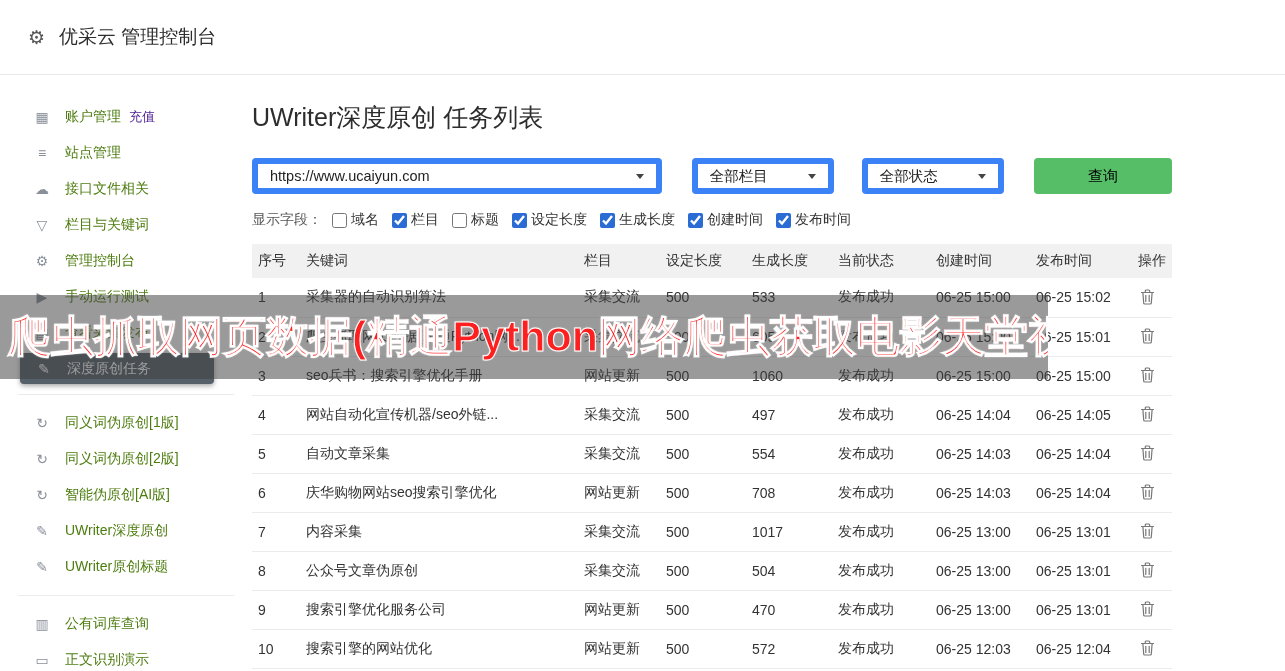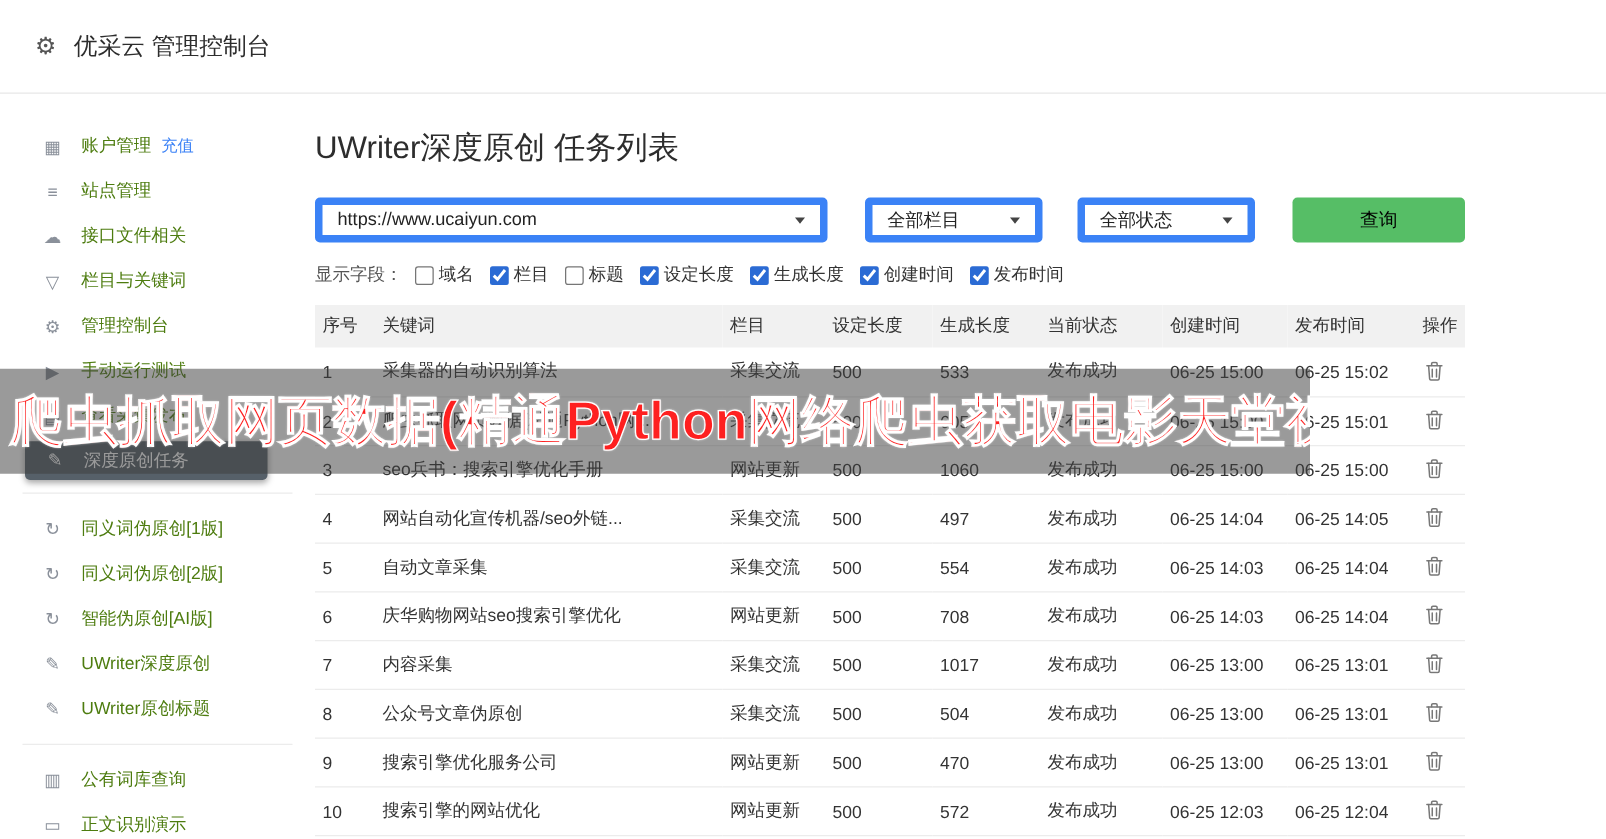--- a/index.html
+++ b/index.html
@@ -23,21 +23,21 @@
   aside.sidebar { width:252px; padding-top:24px; flex:0 0 252px; }
   main.content { flex:1; padding:26px 0 0 0; width:920px; max-width:920px; }
 
   
   .sb-item {
     height:36px; display:flex; align-items:center; padding-left:32px;
     cursor:pointer; white-space:nowrap;
   }
   .sb-icon { width:20px; text-align:center; color:#8a909a; font-size:14px; margin-right:13px; flex:0 0 20px; }
   .sb-label { font-size:14px; color:#4d7c0f; }
-  .sb-badge { color:#3b82f6; font-size:13px; margin-left:8px; }
+  .sb-badge { color:#4c1d95; font-size:13px; margin-left:8px; }
   .sb-item.active {
     background:#566069; color:#fff; border-radius:4px;
     margin:2px 38px 2px 20px; padding-left:14px; height:31px;
     box-shadow:0 2px 5px rgba(0,0,0,.35);
   }
   .sb-item.active .sb-icon, .sb-item.active .sb-label { color:#fff; }
   .sb-divider { border-top:1px solid #ececec; margin:10px 18px 10px 18px; }
 
   
   .page-title { font-size:25px; font-weight:400; color:#2d2d2d; margin:0 0 24px 0; }

